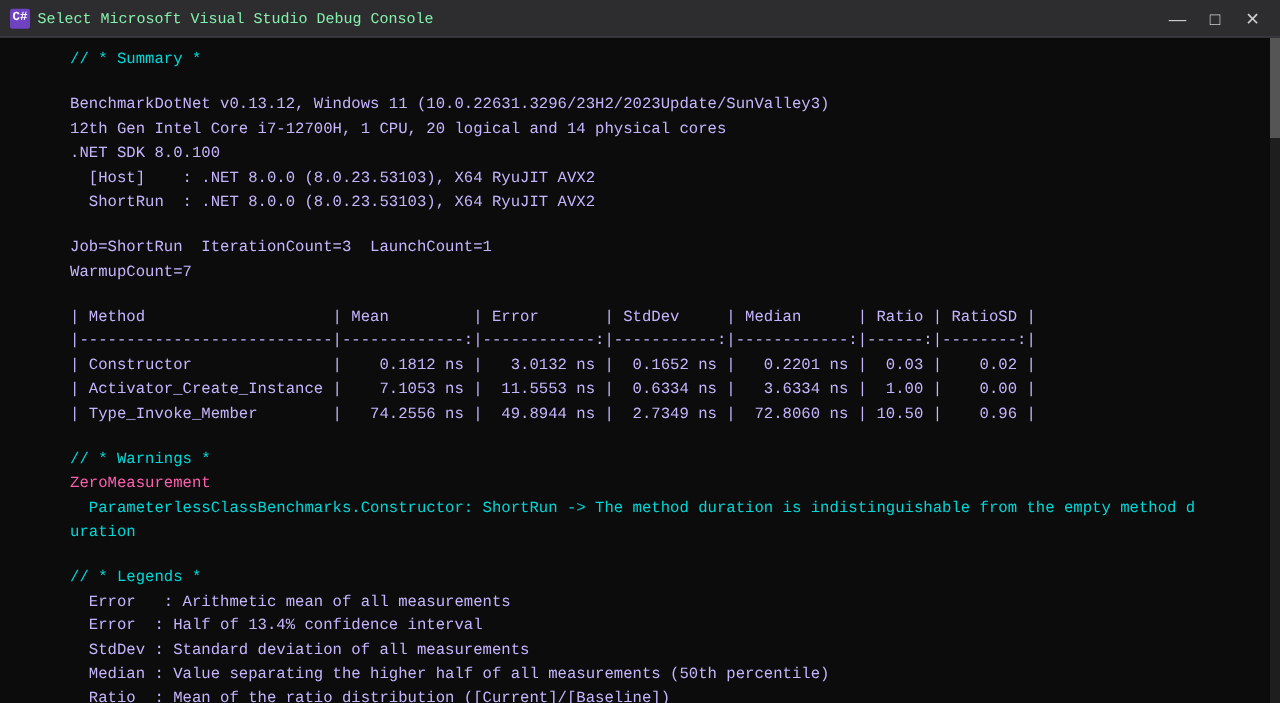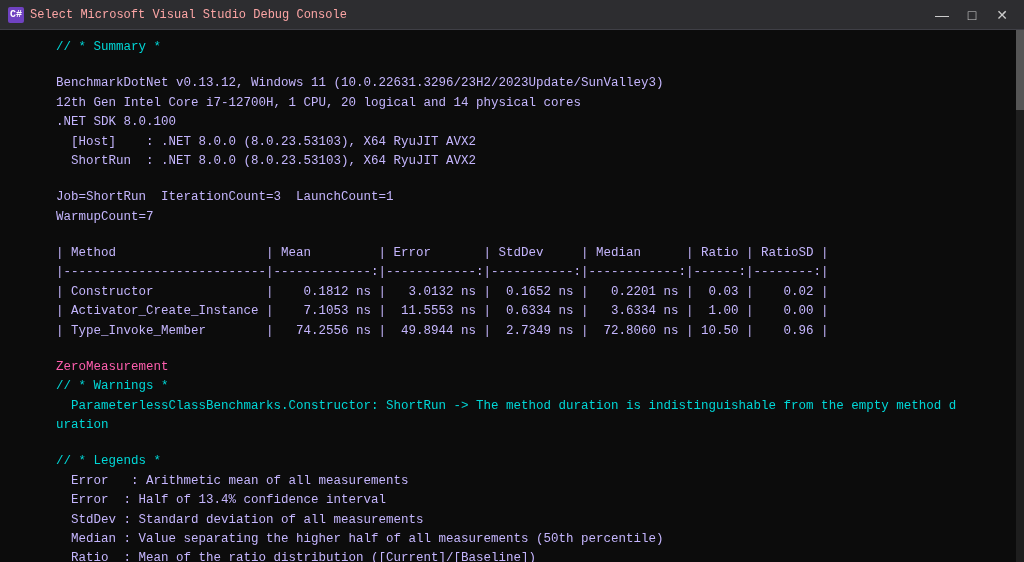--- a/index.html
+++ b/index.html
@@ -32,21 +32,21 @@
       background: #6f42c1;
       display: flex;
       align-items: center;
       justify-content: center;
       font-size: 10px;
       color: white;
       font-weight: bold;
       border-radius: 2px;
     }
     .title-bar-title {
-      color: #fca5a5;
+      color: #86efac;
       font-size: 12px;
     }
     .title-bar-controls {
       display: flex;
       gap: 2px;
     }
     .title-bar-btn {
       width: 28px;
       height: 20px;
       background: transparent;
@@ -125,22 +125,22 @@
     <div class="line color-white">WarmupCount=7</div>
     <div class="line empty-line"></div>
 
     <div class="line color-white">| Method                    | Mean         | Error       | StdDev     | Median      | Ratio | RatioSD |</div>
     <div class="line color-white">|---------------------------|-------------:|------------:|-----------:|------------:|------:|--------:|</div>
     <div class="line color-white">| Constructor               |    0.1812 ns |   3.0132 ns |  0.1652 ns |   0.2201 ns |  0.03 |    0.02 |</div>
     <div class="line color-white">| Activator_Create_Instance |    7.1053 ns |  11.5553 ns |  0.6334 ns |   3.6334 ns |  1.00 |    0.00 |</div>
     <div class="line color-white">| Type_Invoke_Member        |   74.2556 ns |  49.8944 ns |  2.7349 ns |  72.8060 ns | 10.50 |    0.96 |</div>
     <div class="line empty-line"></div>
 
+    <div class="line"><span class="color-cyan">// * Warnings *</span></div>
     <div class="line color-magenta">ZeroMeasurement</div>
-    <div class="line"><span class="color-cyan">// * Warnings *</span></div>
     <div class="line color-cyan">  ParameterlessClassBenchmarks.Constructor: ShortRun -&gt; The method duration is indistinguishable from the empty method d</div>
     <div class="line color-cyan">uration</div>
     <div class="line empty-line"></div>
 
     <div class="line"><span class="color-cyan">// * Legends *</span></div>
     <div class="line color-white">  Error   : Arithmetic mean of all measurements</div>
     <div class="line color-white">  Error  : Half of 13.4% confidence interval</div>
     <div class="line color-white">  StdDev : Standard deviation of all measurements</div>
     <div class="line color-white">  Median : Value separating the higher half of all measurements (50th percentile)</div>
     <div class="line color-white">  Ratio  : Mean of the ratio distribution ([Current]/[Baseline])</div>

